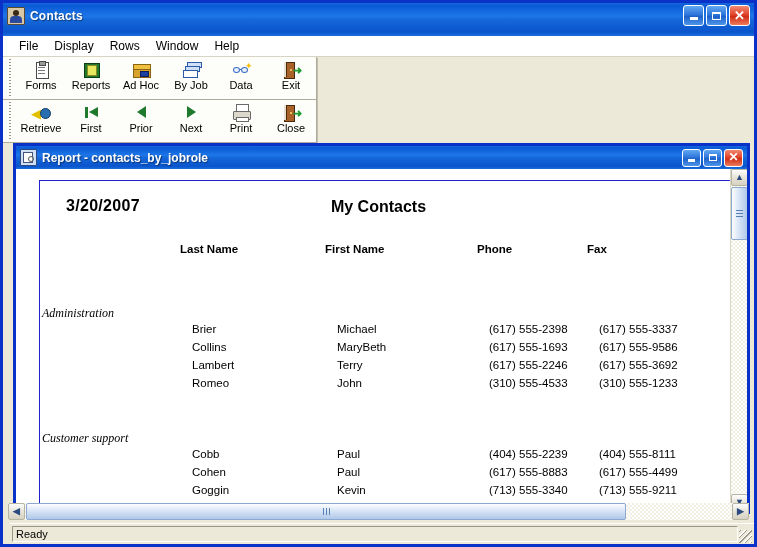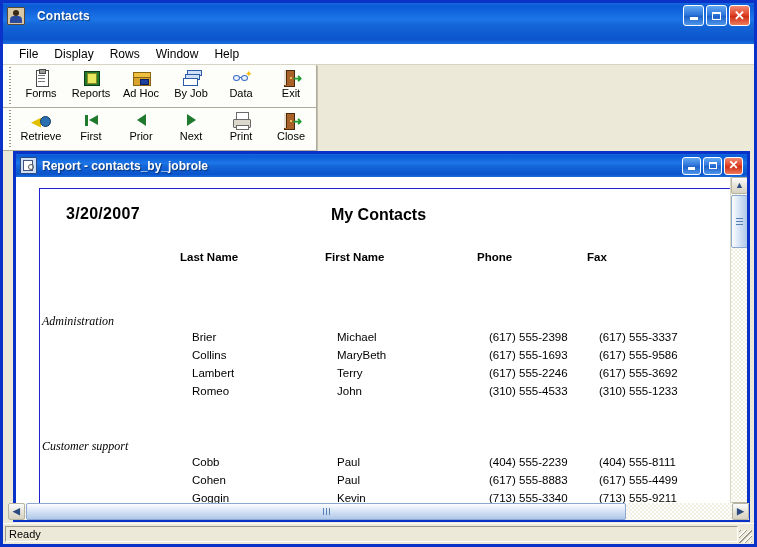--- a/index.html
+++ b/index.html
@@ -15,23 +15,22 @@
     position:absolute;left:0;top:0;width:757px;height:547px;
     box-sizing:border-box;
     border:3px solid #0a32c8;
     background:#ece9d8;
     display:flex;flex-direction:column;
   }
   .titlebar{
     height:25px;flex:0 0 25px;
     background:linear-gradient(180deg,#1668dd 0%,#0a5ad6 8%,#1d76e8 40%,#1567d8 52%,#0a54cc 88%,#1b6fe0 100%);
     display:flex;align-items:center;
-    padding:0 2px 16px 4px;
+    padding:0 2px 8px 4px;
     position:relative;
-    gap:7px;
   }
   .title-icon{
     width:16px;height:16px;flex:0 0 16px;margin-right:5px;
     background:#d8c8a8;border:1px solid #5a4a30;
     position:relative;overflow:hidden;border-radius:1px;
   }
   .title-icon .head{position:absolute;left:5px;top:2px;width:6px;height:6px;border-radius:50%;background:#3a2a14;}
   .title-icon .body{position:absolute;left:2px;top:8px;width:12px;height:7px;background:#2b4a9c;border-radius:4px 4px 0 0;}
   .title-text{
     color:#ffffff;font-size:12px;font-weight:bold;
@@ -237,20 +236,21 @@
     border:1px solid #8aa8d0;border-radius:2px;
     display:flex;align-items:center;justify-content:center;
   }
 
   
   .statusbar{
     flex:0 0 20px;height:20px;background:#ece9d8;
     display:flex;align-items:center;
     border-top:1px solid #ffffff;
     position:relative;
+    margin-left:7px;
   }
   .status-pane{
     margin:1px 16px 1px 2px;flex:1 1 auto;height:16px;
     box-sizing:border-box;
     border:1px solid #9a968a;border-right-color:#fff;border-bottom-color:#fff;
     background:#ece9d8;
     display:flex;align-items:center;padding-left:3px;
     font-size:11px;color:#000;
   }
   .grip-corner{

